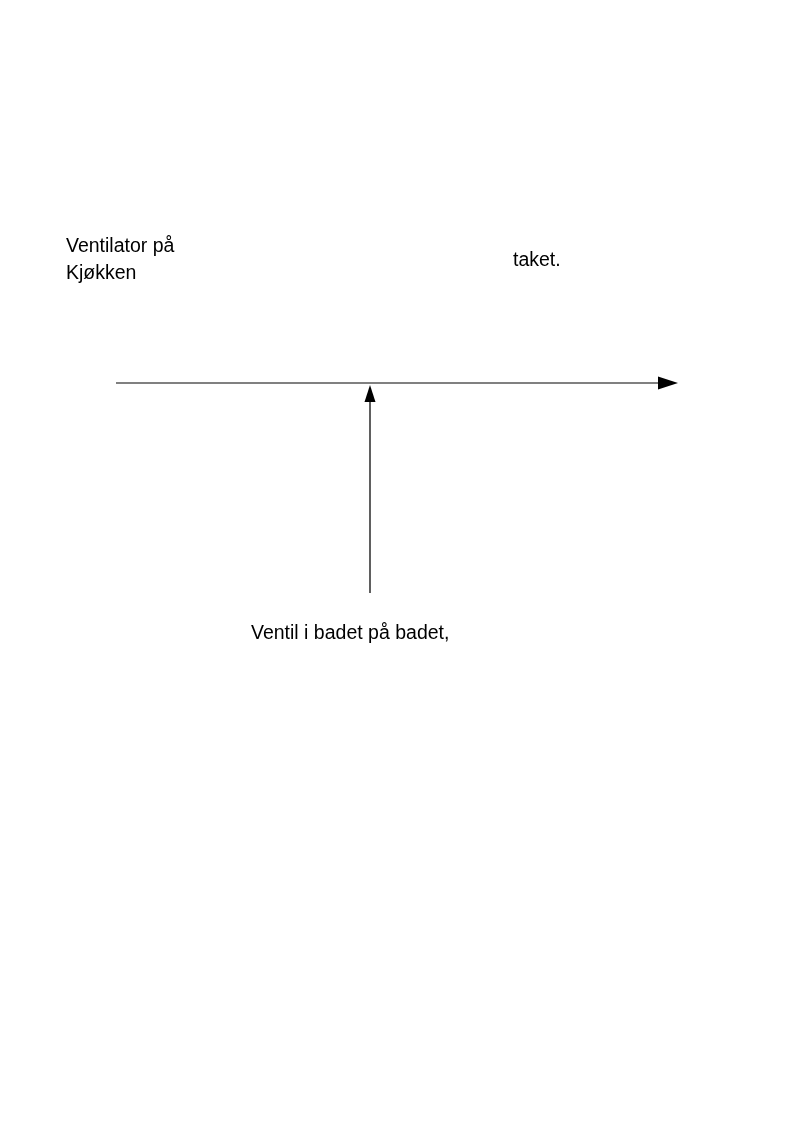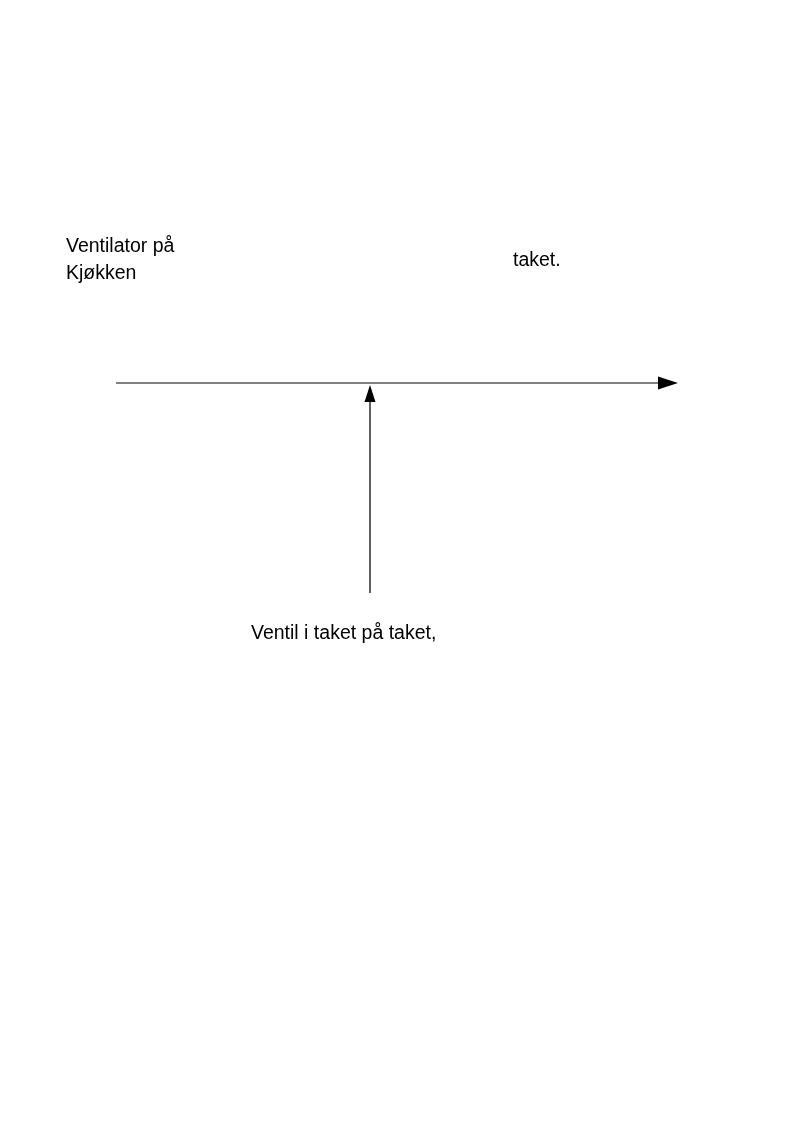--- a/index.html
+++ b/index.html
@@ -65,16 +65,16 @@
   <div class="label label-kitchen">
     <div>Ventilator på</div>
     <div>Kjøkken</div>
   </div>
 
   <div class="label label-roof">
     <div>taket.</div>
   </div>
 
   <div class="label label-bath">
-    <div>Ventil i taket på taket,</div>
+    <div>Ventil i badet på badet,</div>
   </div>
 
 </div>
 
 </body></html>

